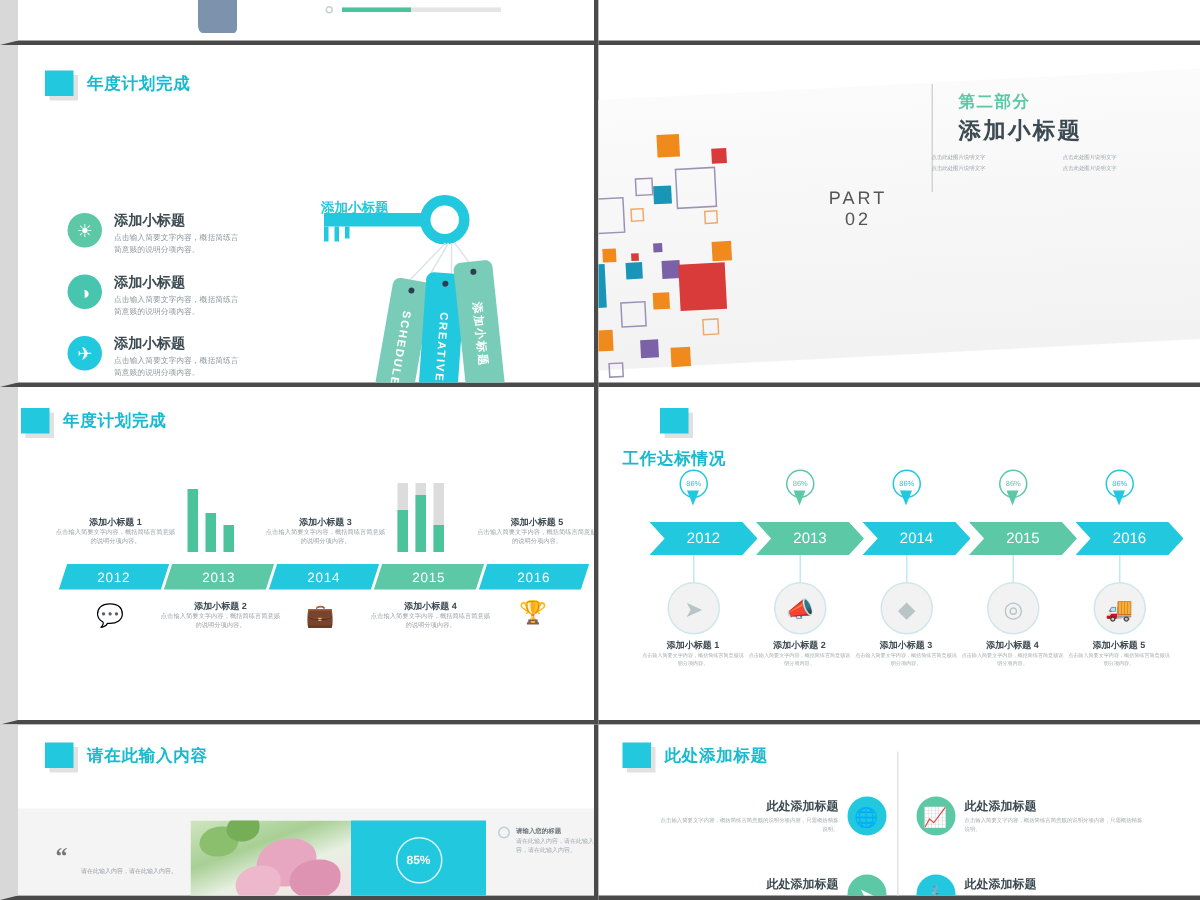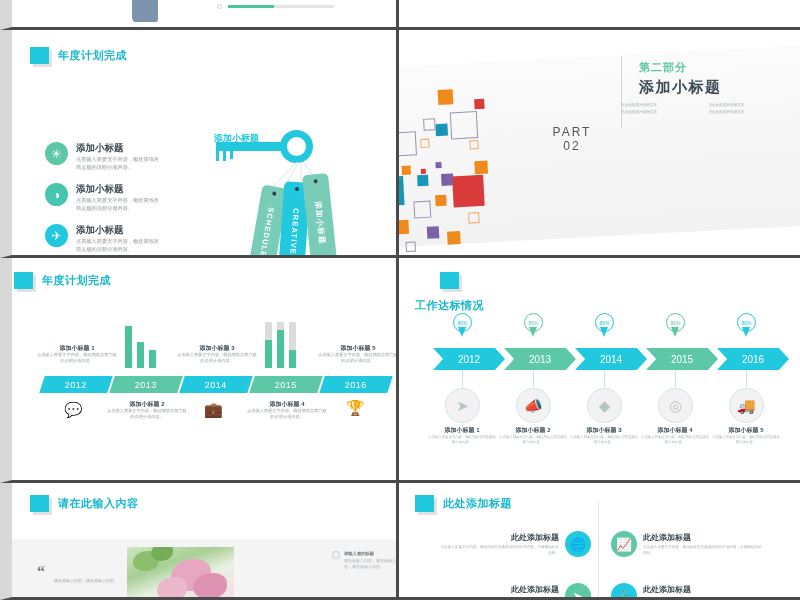--- a/index.html
+++ b/index.html
@@ -369,20 +369,23 @@
     <div class="q-quote">“</div>
     <div class="q-txt">请在此输入内容，请在此输入内容。</div>
     <div class="q-photo">
       <div class="sky"></div>
       <div class="q-petal" style="left:44px;top:12px;width:40px;height:32px;background:#e8a7c0;"></div>
       <div class="q-petal" style="left:66px;top:26px;width:34px;height:26px;background:#df93b2;"></div>
       <div class="q-petal" style="left:30px;top:30px;width:30px;height:24px;background:#edb8cc;"></div>
       <div class="q-petal" style="left:6px;top:4px;width:26px;height:20px;background:#8bbf6e;"></div>
       <div class="q-petal" style="left:24px;top:-4px;width:22px;height:18px;background:#76ae58;"></div>
     </div>
+    <div class="q-stat">
+      <div class="q-ring">85%</div>
+    </div>
     <div class="q-side">
       <div class="row">
         <div class="q-gear"></div>
         <div>
           <h5>请输入您的标题</h5>
           <p>请在此输入内容，请在此输入内容，请在此输入内容。</p>
         </div>
       </div>
     </div>
   </div>

